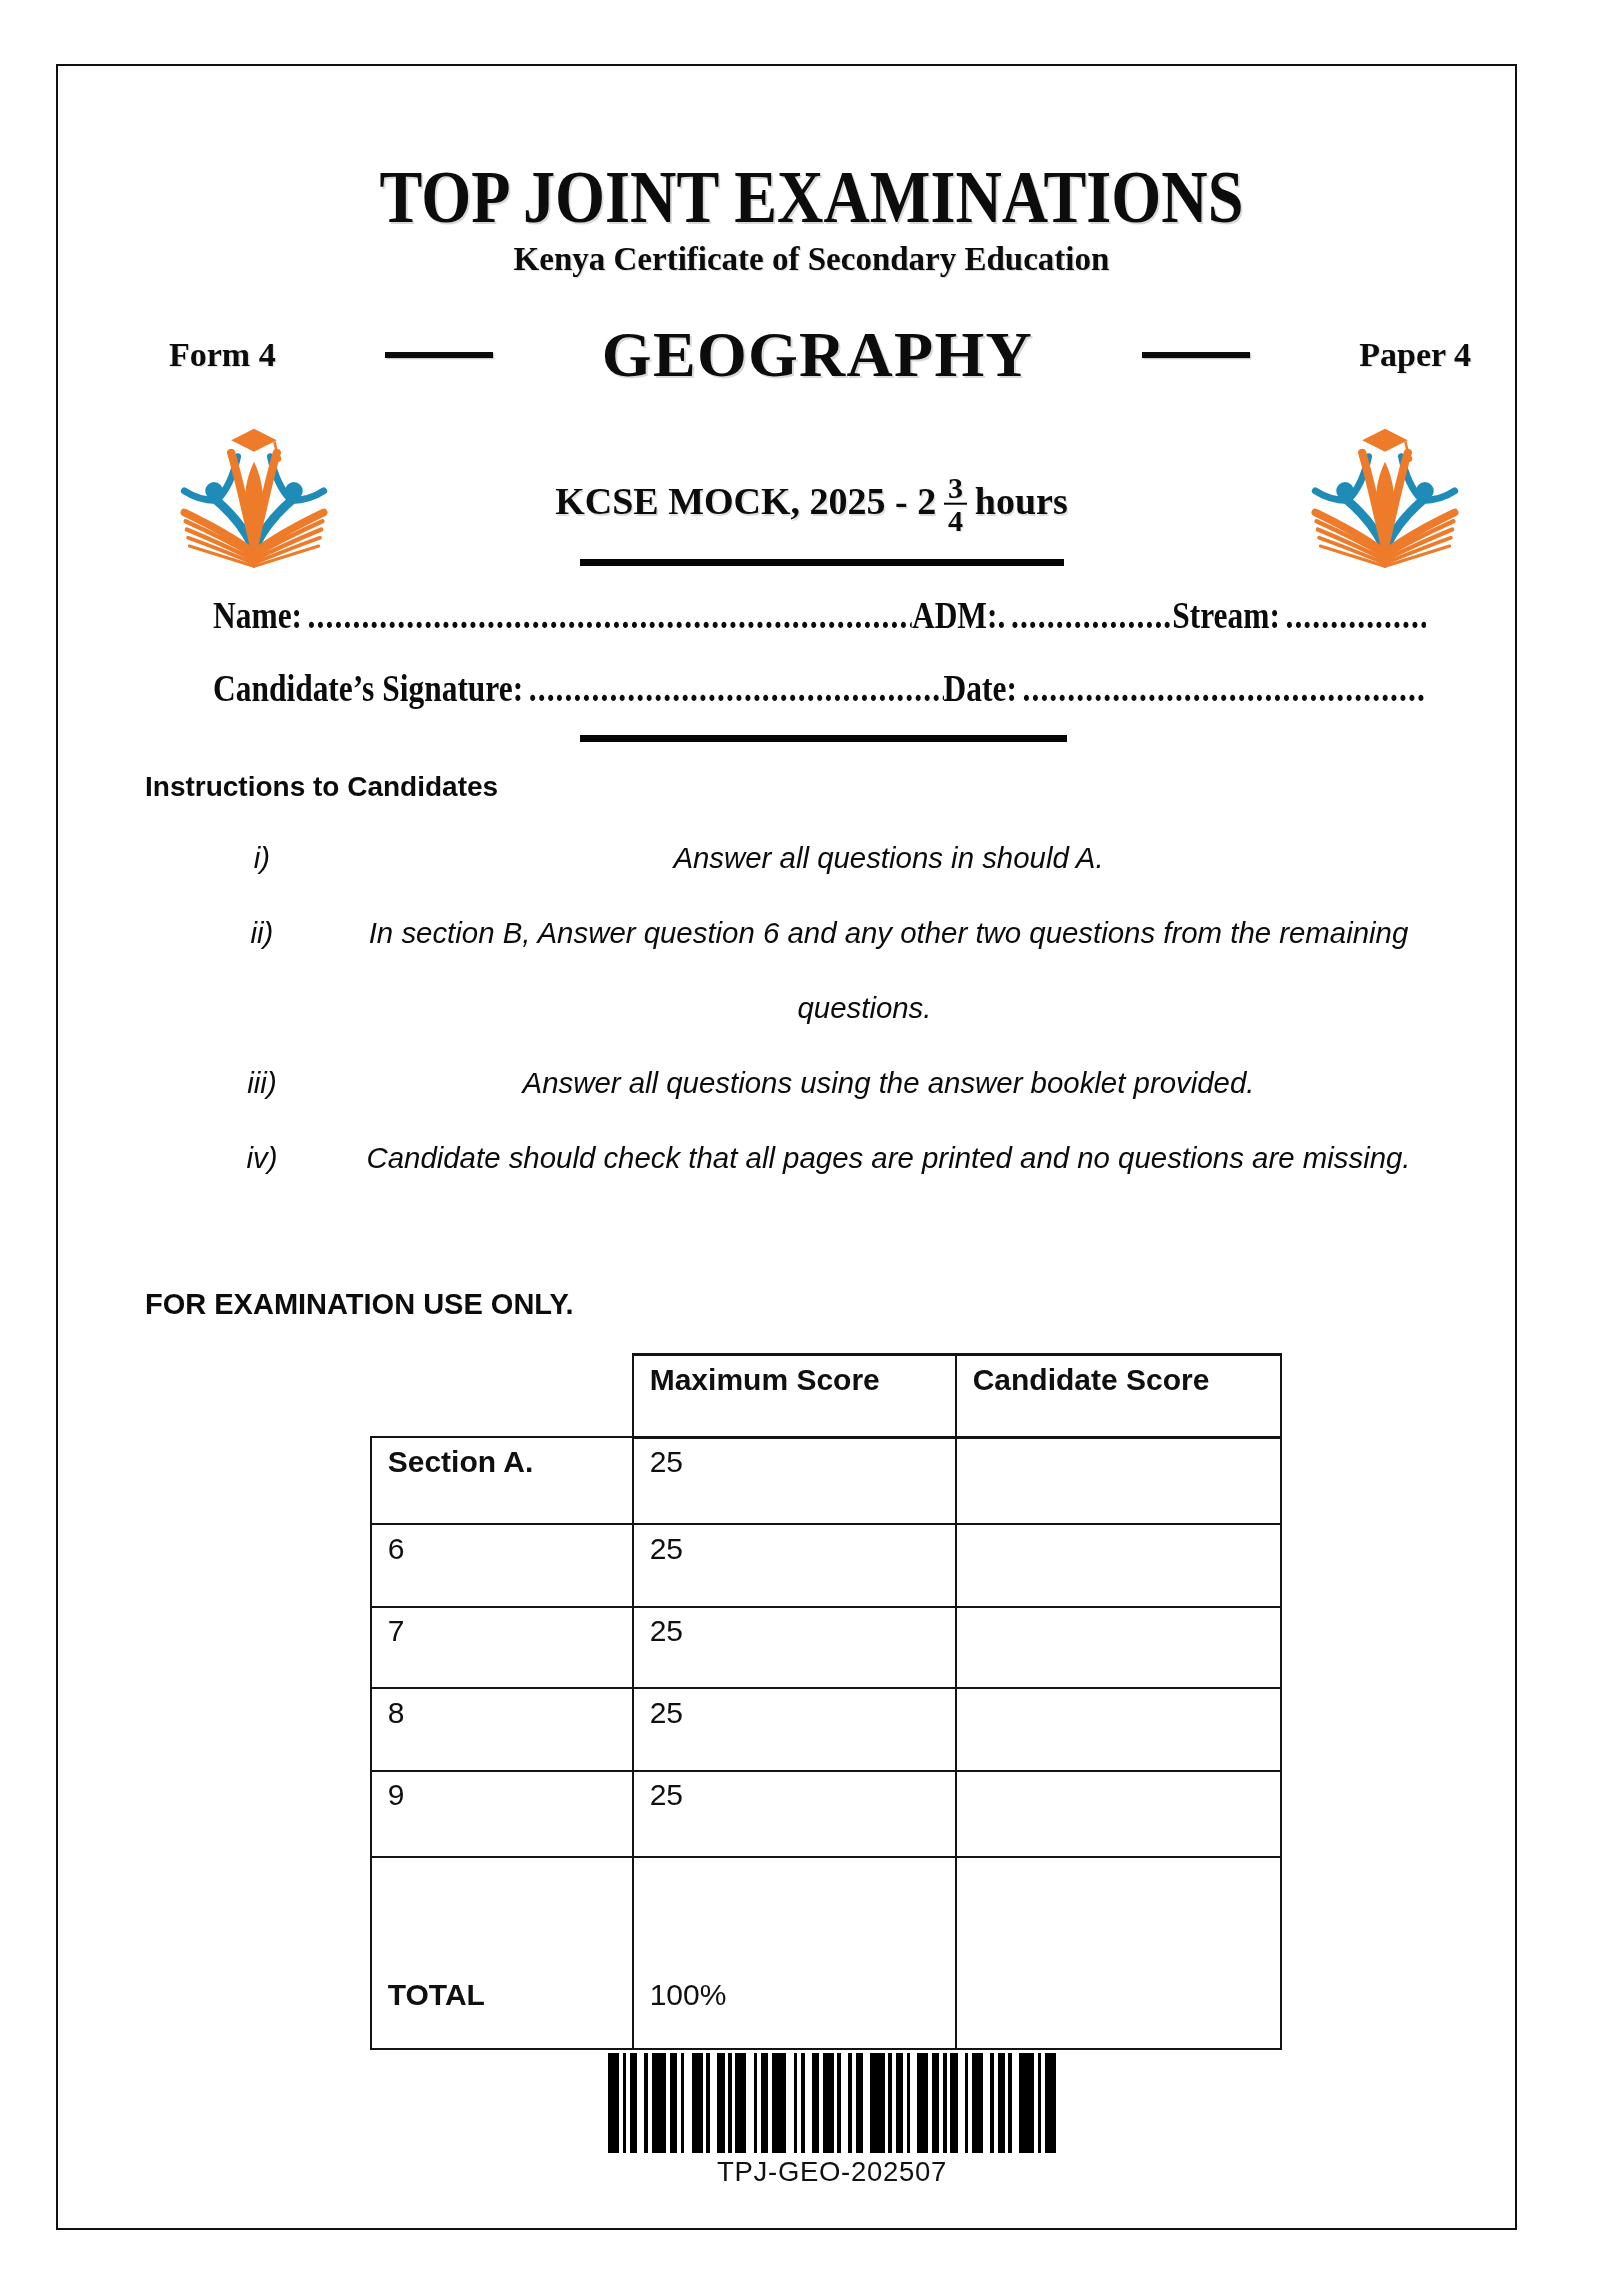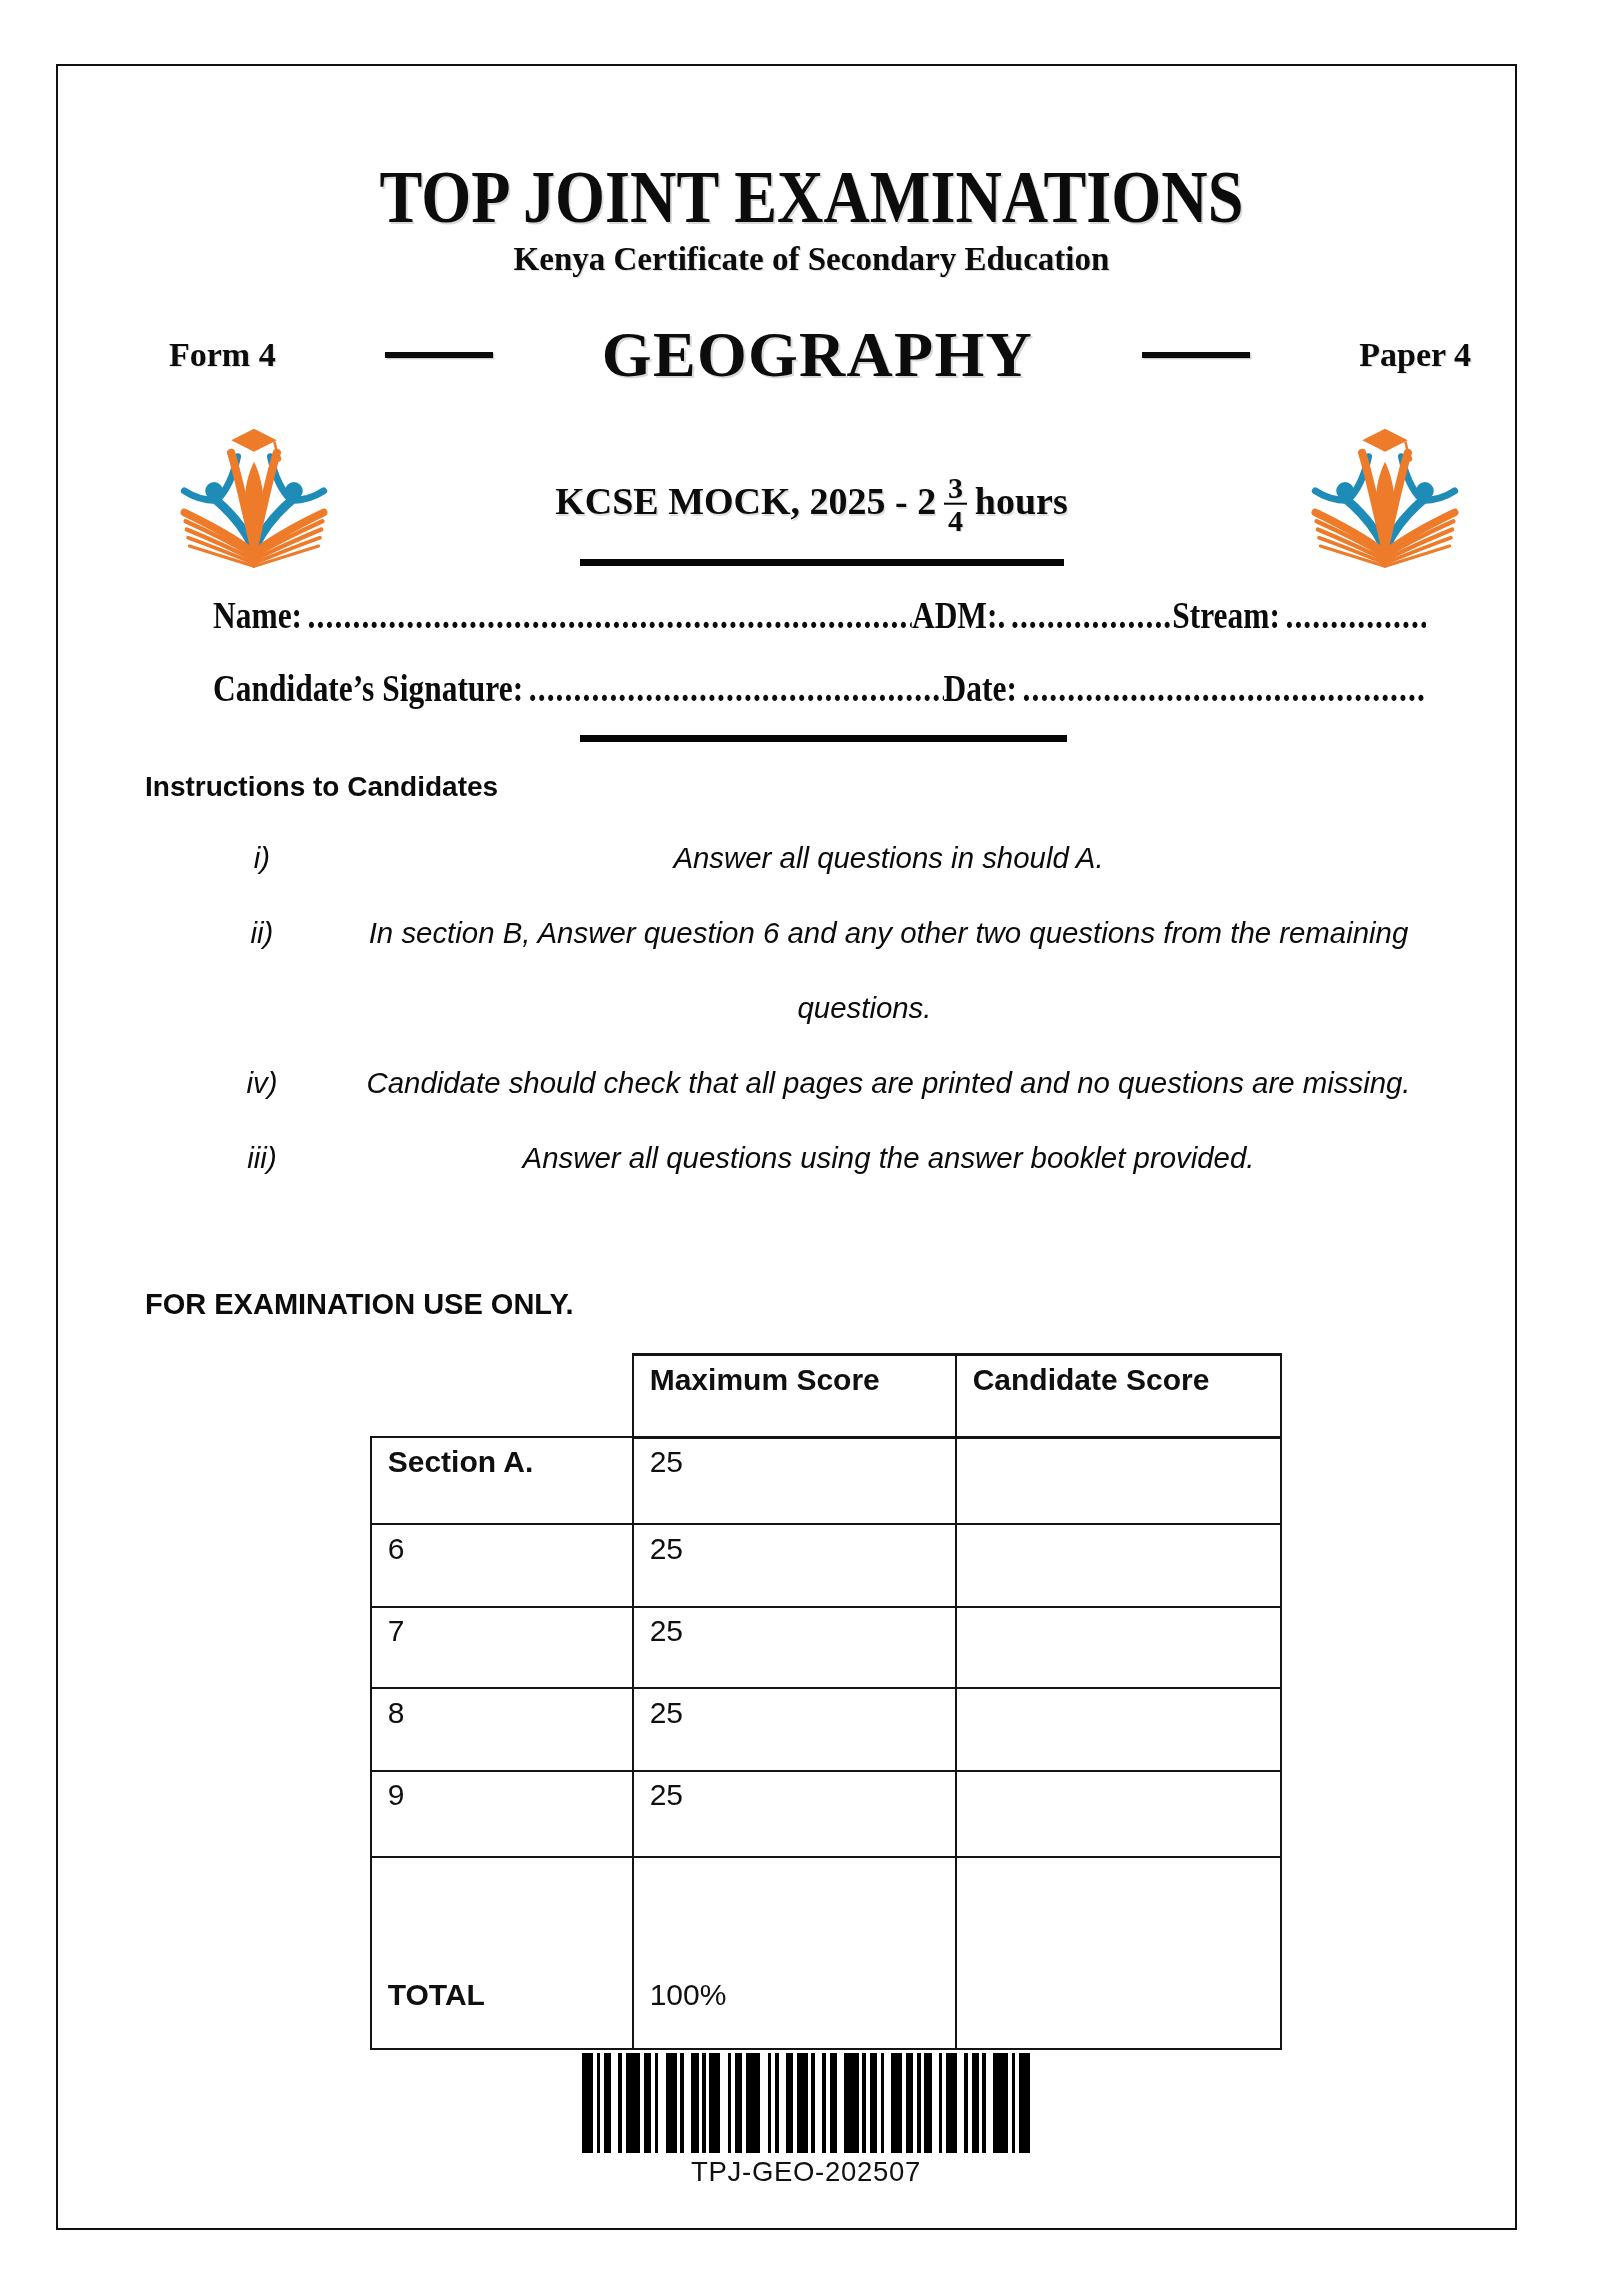--- a/index.html
+++ b/index.html
@@ -65,21 +65,21 @@
         overflow:hidden;}
   .score-table col.c1{width:262px;} .score-table col.c2{width:323px;} .score-table col.c3{width:325px;}
   .score-table tr.hdr td{border-top-width:3.9px;border-bottom-width:3.9px;font-weight:700;}
   .score-table td.blank{border:none;}
   .score-table .b{font-weight:700;}
   tr.rh td{height:73px;} tr.r1 td{height:78px;} tr.r2 td{height:74px;} tr.r3 td{height:73px;}
   tr.r4 td{height:74px;} tr.r5 td{height:78px;} tr.r6 td{height:77px;}
   tr.rtotal td{height:147px;vertical-align:bottom;padding-bottom:36px;}
 
   
-  .barcode-wrap{position:absolute;left:582px;top:2053px;width:448px;}
+  .barcode-wrap{position:absolute;left:608px;top:2053px;width:448px;}
   .bars{display:flex;height:100px;}
   .bars .bar{background:#000;}
   .bars .gap{background:transparent;}
   .bc-text{margin-top:2.6px;text-align:center;font-family:"Liberation Sans",sans-serif;
         font-size:27.5px;letter-spacing:0.7px;color:#111;}
 </style>
 </head>
 <body>
 
 <div class="page">
@@ -195,26 +195,26 @@
     </div>
     <div class="inst-row">
       <span class="inst-num">ii)</span>
       <span class="inst-text">In section B, Answer question 6 and any other two questions from the remaining</span>
     </div>
     <div class="inst-row cont">
       <span class="inst-num"></span>
       <span class="inst-text">questions.</span>
     </div>
     <div class="inst-row">
+      <span class="inst-num">iii)</span>
+      <span class="inst-text">Answer all questions using the answer booklet provided.</span>
+    </div>
+    <div class="inst-row">
       <span class="inst-num">iv)</span>
       <span class="inst-text">Candidate should check that all pages are printed and no questions are missing.</span>
-    </div>
-    <div class="inst-row">
-      <span class="inst-num">iii)</span>
-      <span class="inst-text">Answer all questions using the answer booklet provided.</span>
     </div>
   </div>
 
   <div class="exam-head sans">FOR EXAMINATION USE ONLY.</div>
 
   <table class="score-table">
     <colgroup>
         <col class="c1">
         <col class="c2">
         <col class="c3">

